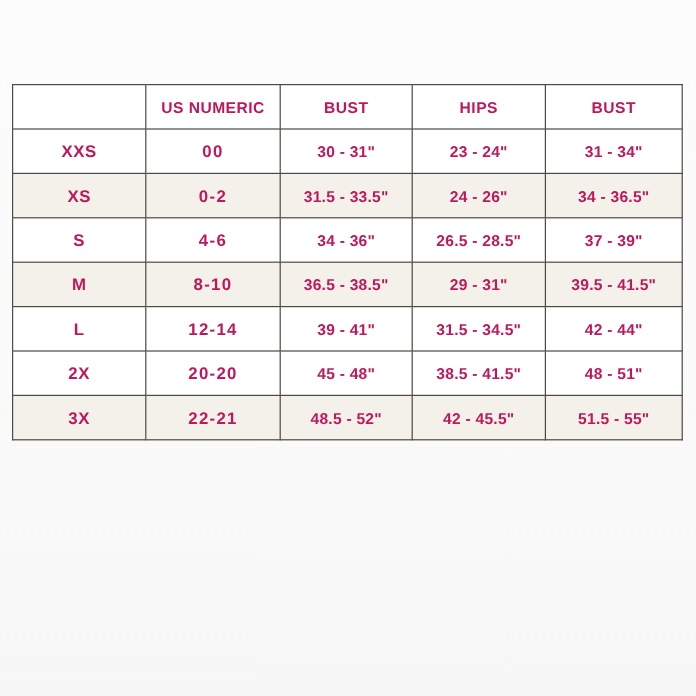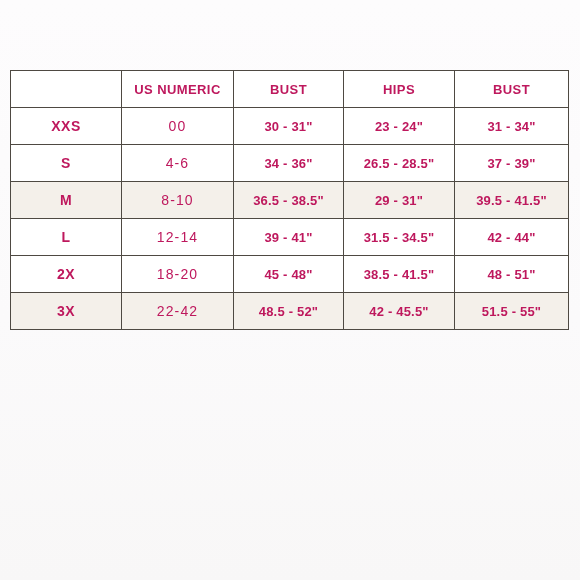--- a/index.html
+++ b/index.html
@@ -71,21 +71,21 @@
 
   td.cell-size {
     font-size: 14px;
     font-weight: bold;
     letter-spacing: 0.5px;
     color: #3b362f;
   }
 
   td.cell-usnum {
     font-size: 14px;
-    font-weight: normal;
+    font-weight: bold;
     letter-spacing: 1.1px;
     color: #4c463f;
   }
 
   td.cell-measure {
     font-size: 13px;
     font-weight: bold;
     letter-spacing: 0.2px;
     color: #3b362f;
   }
@@ -113,20 +113,27 @@
       </tr>
     </thead>
     <tbody id="size-chart-body">
         <tr class="row-plain">
           <td class="cell-size">XXS</td>
           <td class="cell-usnum">00</td>
           <td class="cell-measure">30 - 31"</td>
           <td class="cell-measure">23 - 24"</td>
           <td class="cell-measure">31 - 34"</td>
         </tr>
+        <tr class="row-alt">
+          <td class="cell-size">XS</td>
+          <td class="cell-usnum">0-2</td>
+          <td class="cell-measure">31.5 - 33.5"</td>
+          <td class="cell-measure">24 - 26"</td>
+          <td class="cell-measure">34 - 36.5"</td>
+        </tr>
         <tr class="row-plain">
           <td class="cell-size">S</td>
           <td class="cell-usnum">4-6</td>
           <td class="cell-measure">34 - 36"</td>
           <td class="cell-measure">26.5 - 28.5"</td>
           <td class="cell-measure">37 - 39"</td>
         </tr>
         <tr class="row-alt">
           <td class="cell-size">M</td>
           <td class="cell-usnum">8-10</td>
@@ -136,28 +143,28 @@
         </tr>
         <tr class="row-plain">
           <td class="cell-size">L</td>
           <td class="cell-usnum">12-14</td>
           <td class="cell-measure">39 - 41"</td>
           <td class="cell-measure">31.5 - 34.5"</td>
           <td class="cell-measure">42 - 44"</td>
         </tr>
         <tr class="row-plain">
           <td class="cell-size">2X</td>
-          <td class="cell-usnum">18-20</td>
+          <td class="cell-usnum">20-20</td>
           <td class="cell-measure">45 - 48"</td>
           <td class="cell-measure">38.5 - 41.5"</td>
           <td class="cell-measure">48 - 51"</td>
         </tr>
         <tr class="row-alt">
           <td class="cell-size">3X</td>
-          <td class="cell-usnum">22-42</td>
+          <td class="cell-usnum">22-21</td>
           <td class="cell-measure">48.5 - 52"</td>
           <td class="cell-measure">42 - 45.5"</td>
           <td class="cell-measure">51.5 - 55"</td>
         </tr>
       </tbody>
   </table>
 
 </div>
 
 </body></html>

